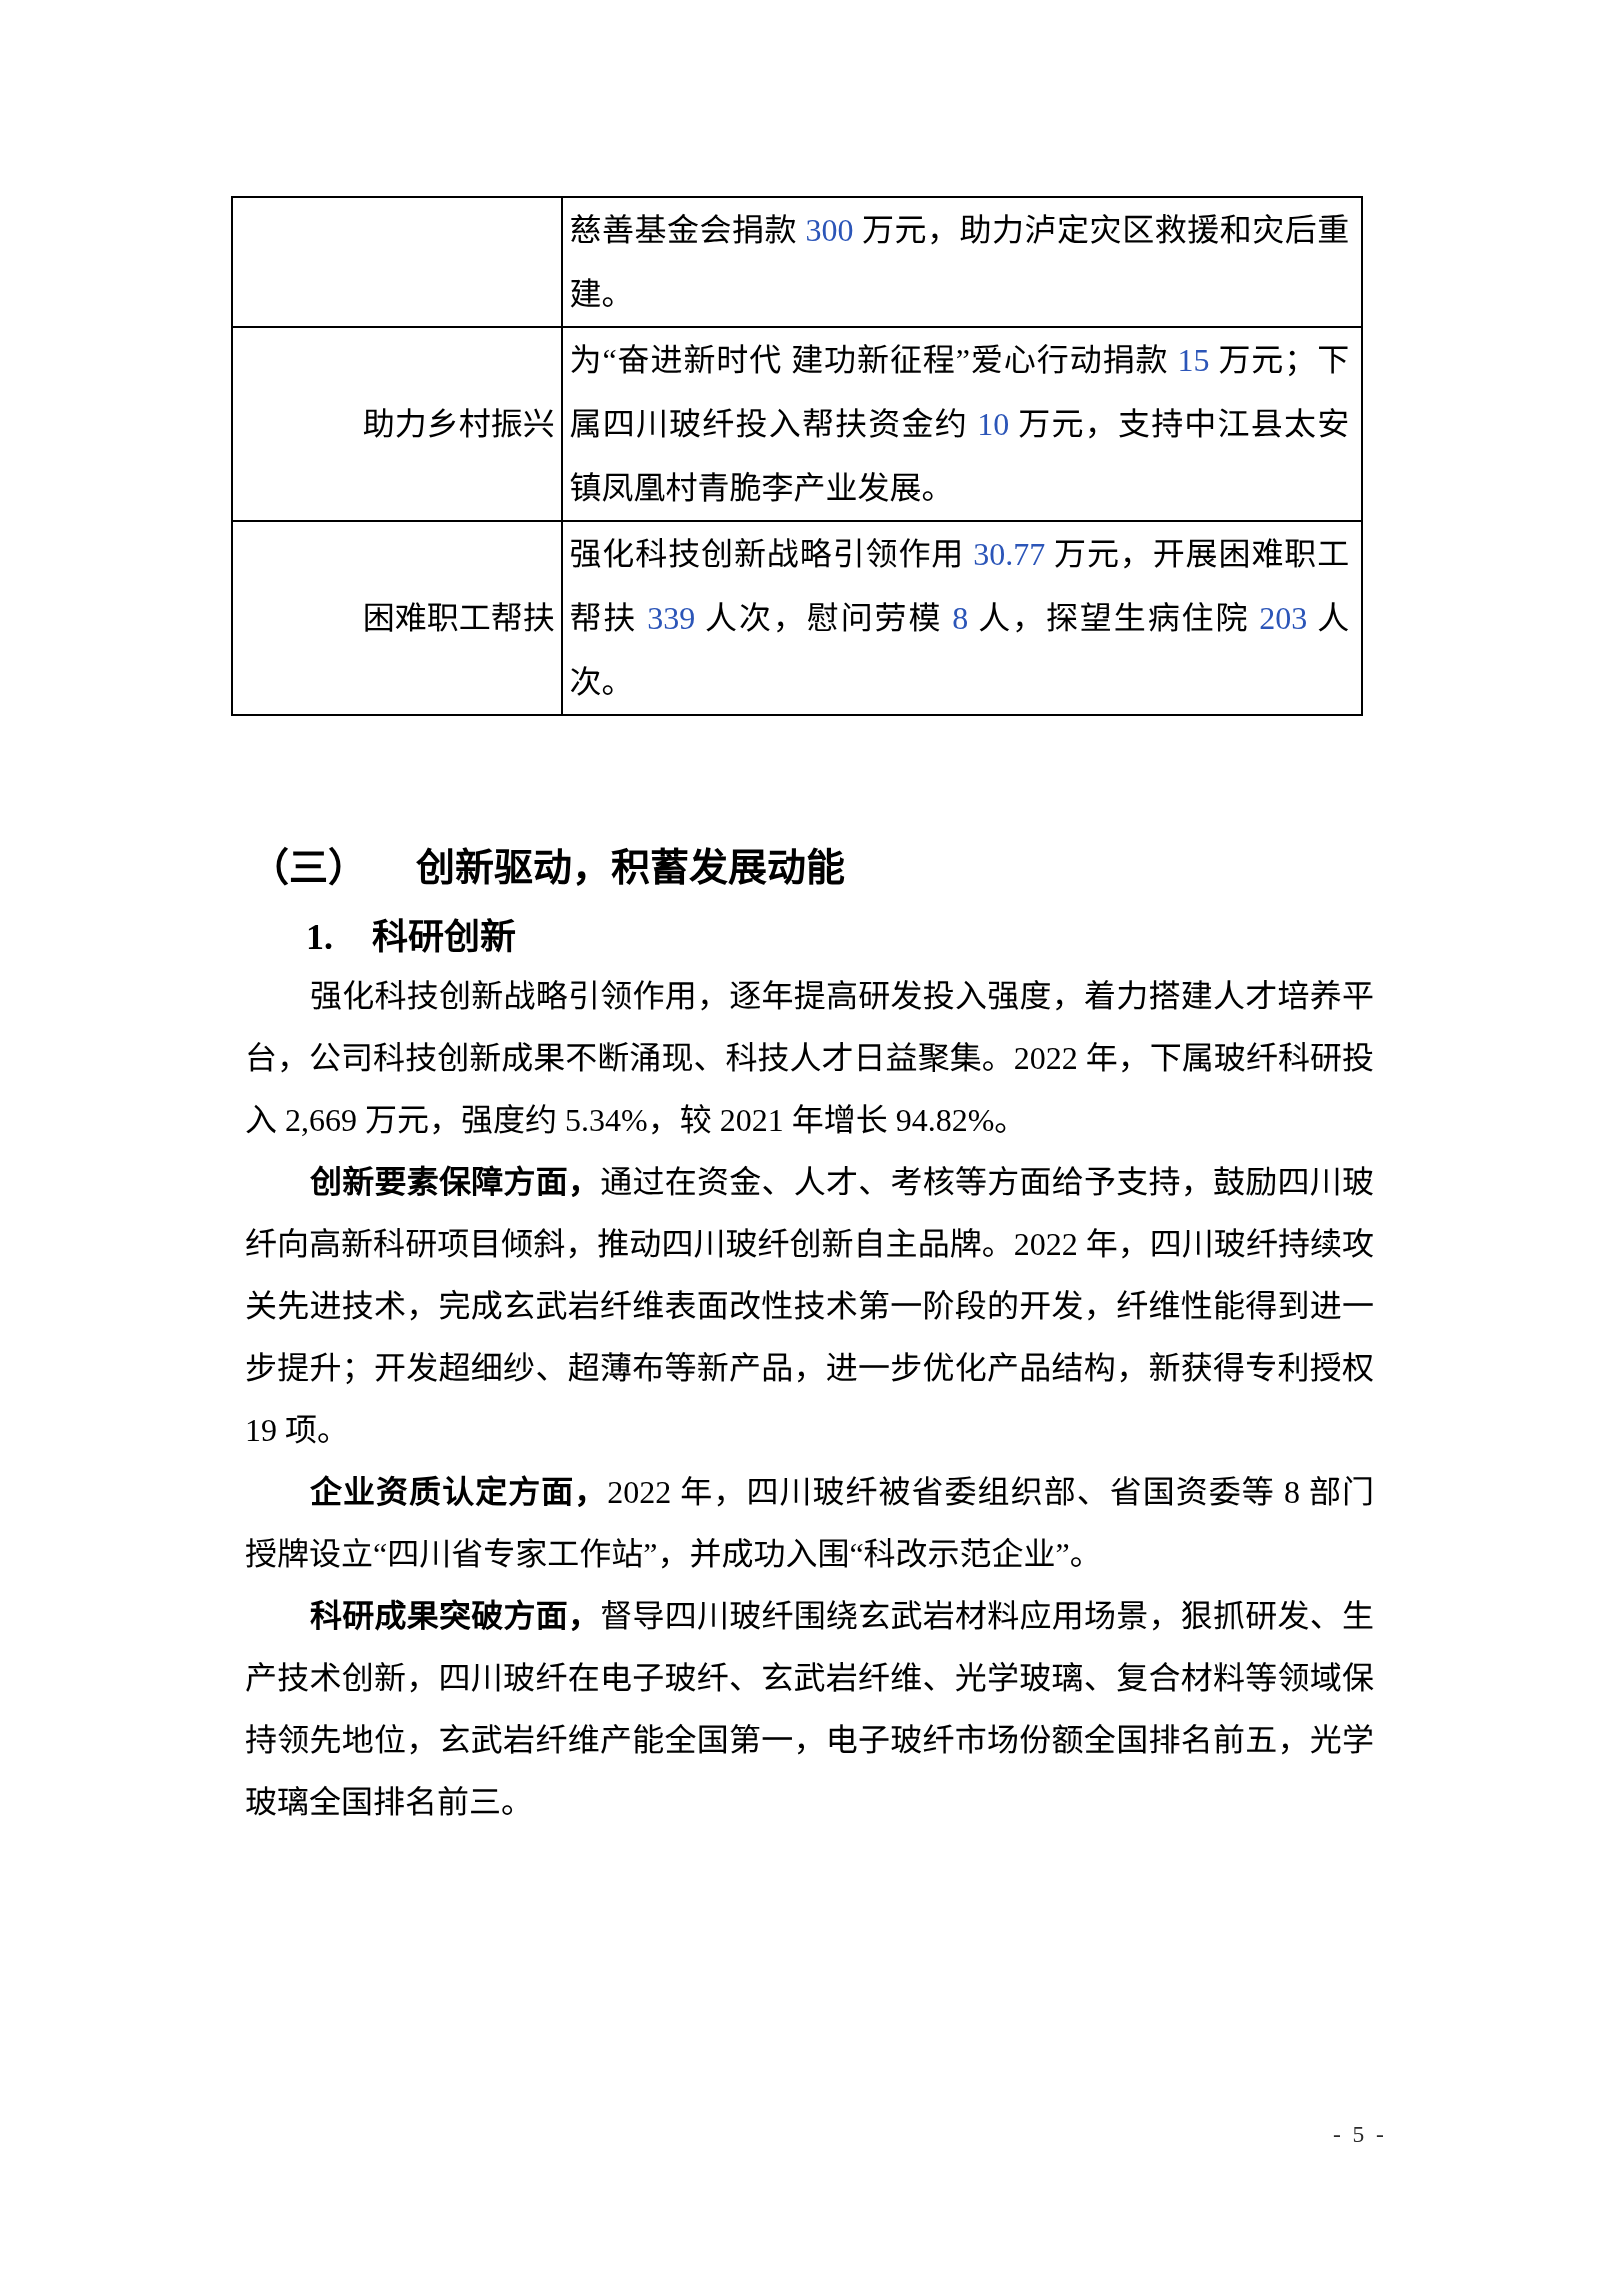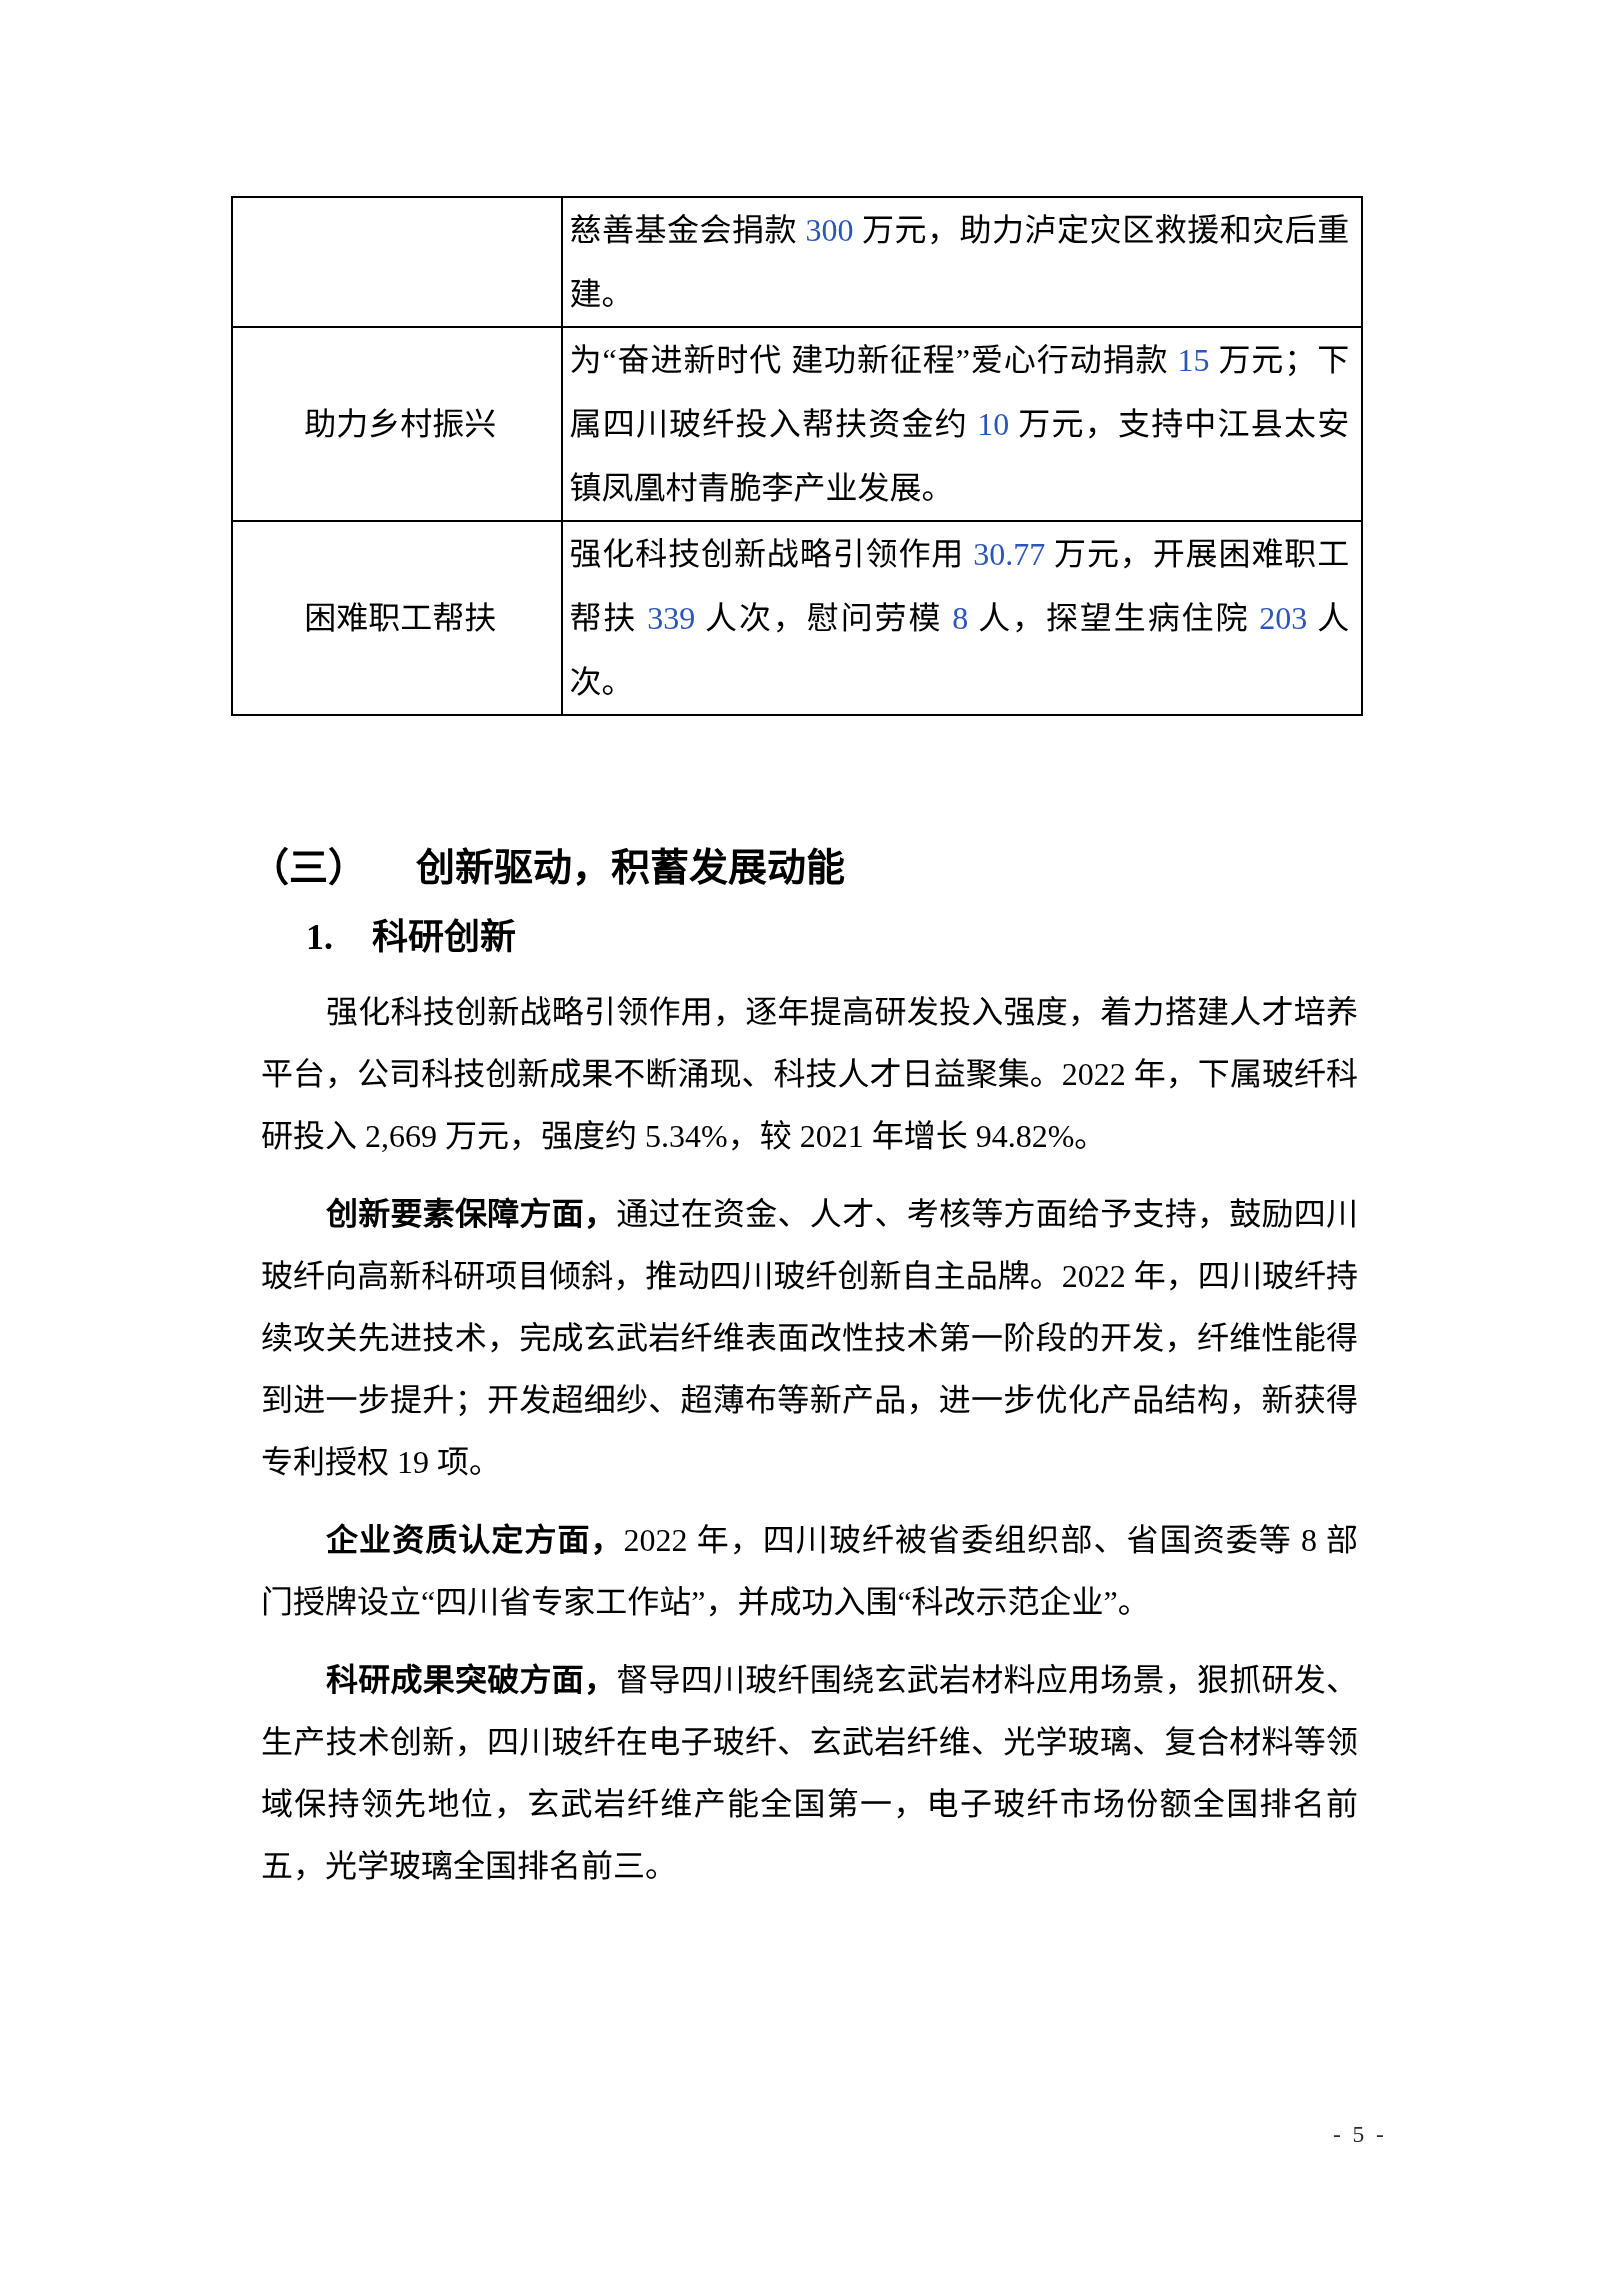--- a/index.html
+++ b/index.html
@@ -27,21 +27,21 @@
   }
   table.resp-table td {
     border: 2px solid #000000;
     vertical-align: middle;
     overflow: hidden;
   }
   table.resp-table tr:nth-child(1) td { border-top-width: 2.9px; }
   table.resp-table td.label-cell {
     width: 309px;
     padding: 0 5.9px 0 12.7px;
-    text-align: center;
+    text-align: right;
   }
   table.resp-table td.content-cell {
     padding: 0 11.8px 0 6.9px;
     text-align: justify;
   }
   table.resp-table tr:nth-child(1) { height: 130px; }
   table.resp-table tr:nth-child(2) { height: 191px; }
   table.resp-table tr:nth-child(3) { height: 132px; }
   table.resp-table tr:nth-child(4) { height: 127px; }
   .num { color: var(--num-color, #2b55b8); }
@@ -74,21 +74,21 @@
   .body-text {
     position: absolute;
     left: 245px;
     top: 965px;
     width: 1129px;
     font-size: 32px;
     line-height: 62px;
     text-align: justify;
   }
   .body-text p {
-    margin: 16px;
+    margin: 0;
     text-indent: 65px;
   }
   .body-text .lead { font-weight: bold; }
 
   
   .page-number {
     position: absolute;
     left: 1333px;
     top: 2121px;
     font-size: 23.5px;

